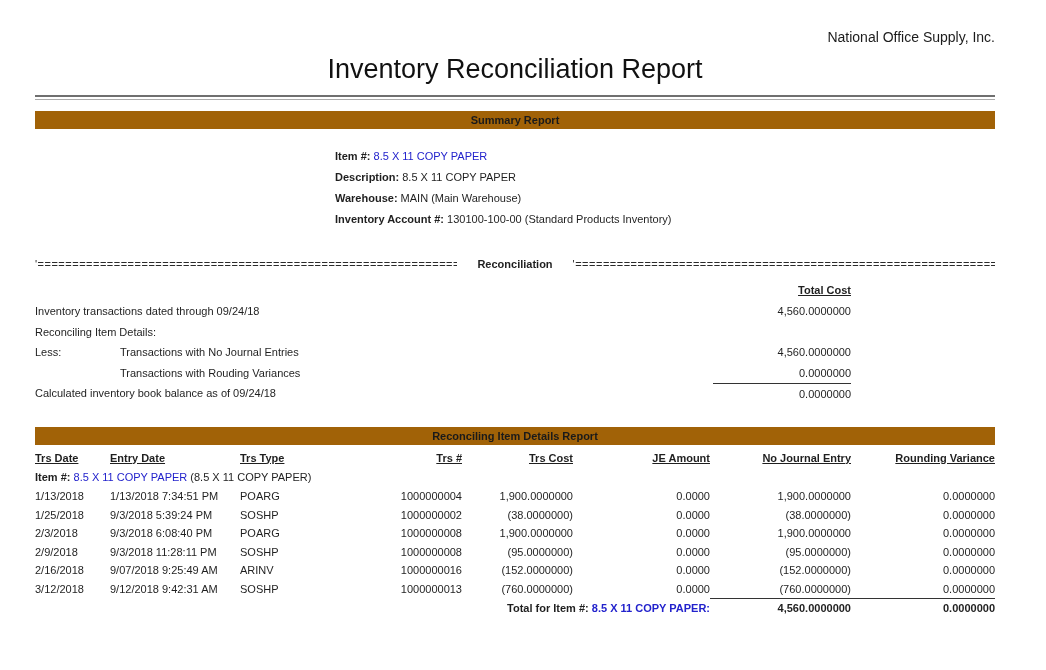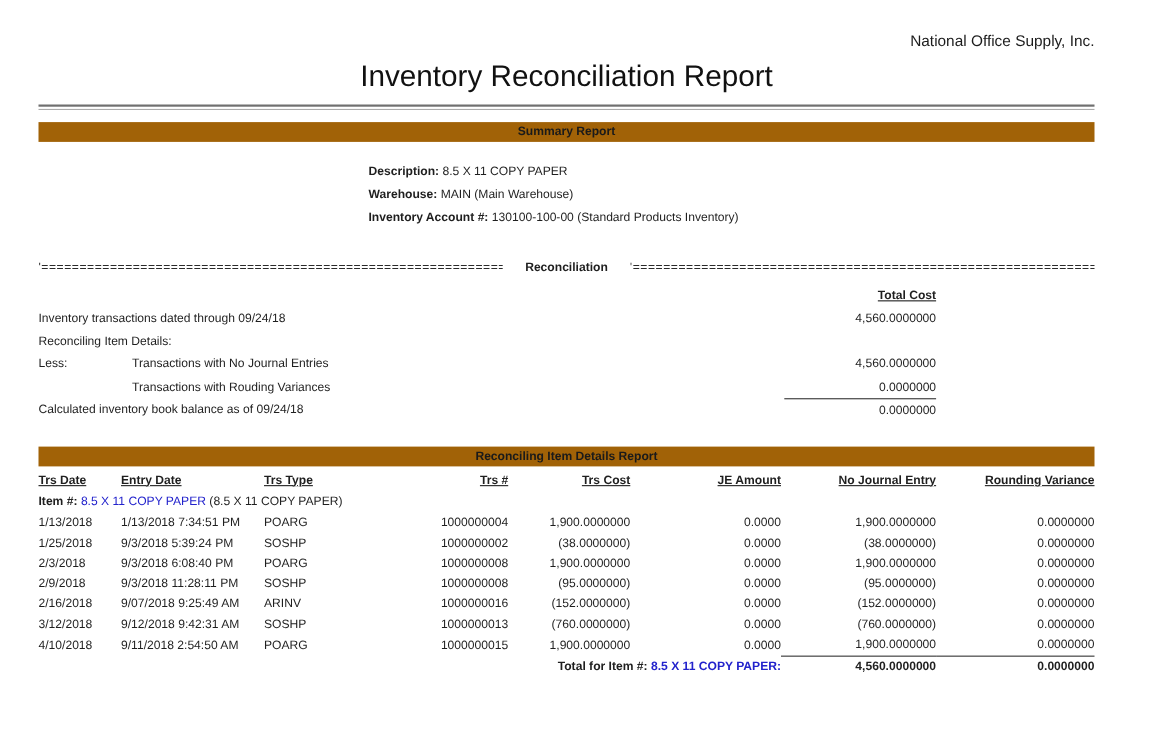--- a/index.html
+++ b/index.html
@@ -60,20 +60,24 @@
 
   <div class="company">National Office Supply, Inc.</div>
   <div class="title">Inventory Reconciliation Report</div>
   <div class="double-rule"></div>
 
   <div class="section-bar">
     <span>Summary Report</span>
   </div>
 
   <div class="summary-fields">
+    <div class="field">
+      <span class="flabel">Item #:</span>
+      <span class="link">8.5 X 11 COPY PAPER</span>
+    </div>
     <div class="field">
       <span class="flabel">Description:</span>
       <span>8.5 X 11 COPY PAPER</span>
     </div>
     <div class="field">
       <span class="flabel">Warehouse:</span>
       <span>MAIN (Main Warehouse)</span>
     </div>
     <div class="field">
       <span class="flabel">Inventory Account #:</span>
@@ -207,30 +211,20 @@
         <tr>
           <td class="left">3/12/2018</td>
           <td class="left">9/12/2018 9:42:31 AM</td>
           <td class="left">SOSHP</td>
           <td class="right">1000000013</td>
           <td class="right">(760.0000000)</td>
           <td class="right">0.0000</td>
           <td class="right">(760.0000000)</td>
           <td class="right">0.0000000</td>
         </tr>
-        <tr>
-          <td class="left">4/10/2018</td>
-          <td class="left">9/11/2018 2:54:50 AM</td>
-          <td class="left">POARG</td>
-          <td class="right">1000000015</td>
-          <td class="right">1,900.0000000</td>
-          <td class="right">0.0000</td>
-          <td class="right">1,900.0000000</td>
-          <td class="right">0.0000000</td>
-        </tr>
       </tbody>
     <tfoot>
       <tr>
         <td class="right bold" colspan="6">
           <span>Total for Item #:</span>
           <span class="link">8.5 X 11 COPY PAPER:</span>
         </td>
         <td class="right bold topline">4,560.0000000</td>
         <td class="right bold topline">0.0000000</td>
       </tr>

